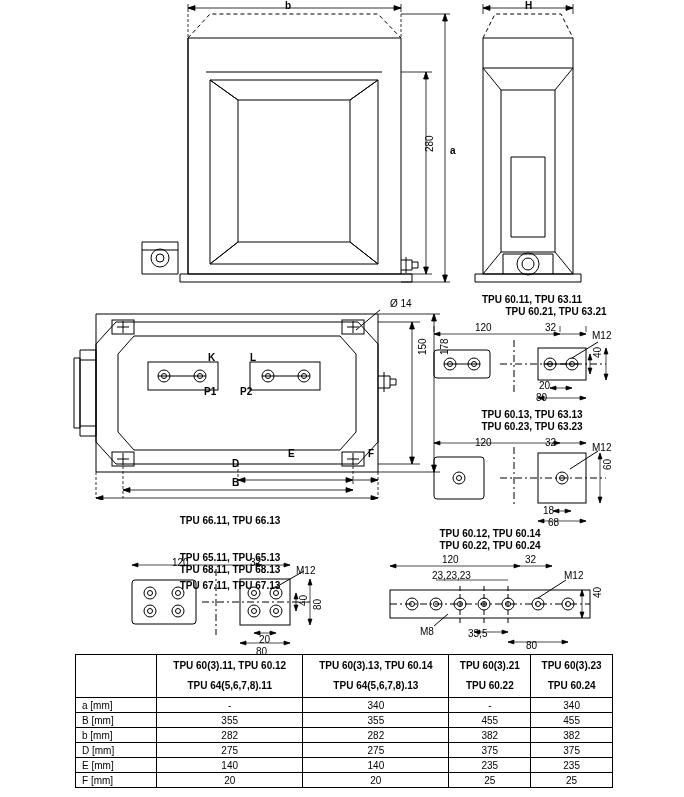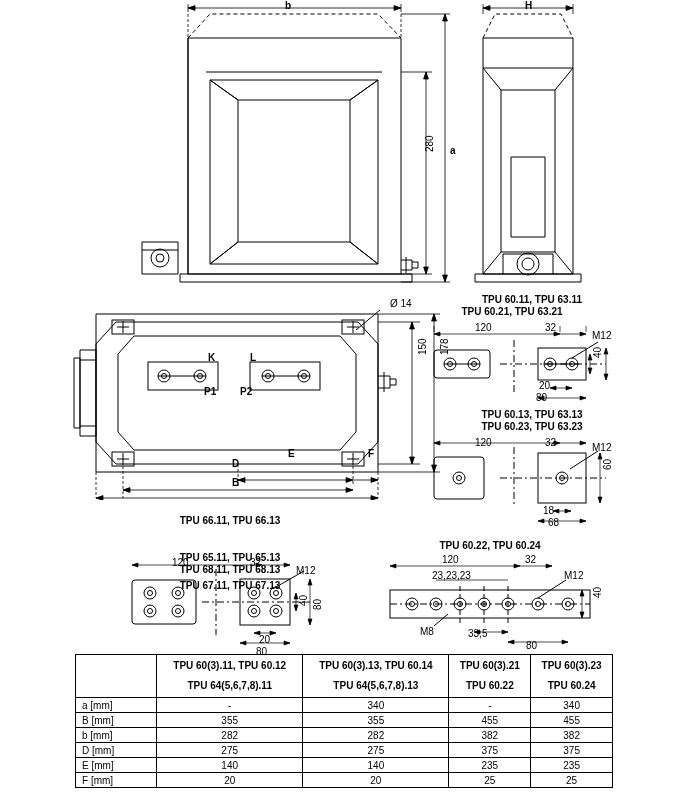--- a/index.html
+++ b/index.html
@@ -102,21 +102,21 @@
       <path d="M28 12 L28 2"></path>
       <path d="M118 12 L118 2"></path>
       <path d="M28 6 L118 6"></path>
       <path d="M28 6 l7 -2.4 l0 4.8 Z" fill="#000"></path>
       <path d="M118 6 l-7 -2.4 l0 4.8 Z" fill="#000"></path>
     </g>
   </svg>
   <div class="lbl lbl-b" style="left:525px;top:0px;">H</div>
 
   <div class="lbl lbl-b center" style="left:432px;top:294px;width:200px;">TPU 60.11, TPU 63.11</div>
-  <div class="lbl lbl-b center" style="left:412px;top:306px;width:200px;">TPU 60.21, TPU 63.21</div>
+  <div class="lbl lbl-b center" style="left:456px;top:306px;width:200px;">TPU 60.21, TPU 63.21</div>
 
   <svg width="400" height="200" style="position:absolute;left:60px;top:300px;">
     <g fill="none" stroke="#000" stroke-width="1">
 
       <path d="M36 14 L318 14 L318 172 L36 172 Z"></path>
       <path d="M56 22 L298 22 L318 44 L318 142 L298 164 L56 164 L36 142 L36 44 Z"></path>
       <path d="M74 36 L280 36 L296 54 L296 132 L280 150 L74 150 L58 132 L58 54 Z"></path>
 
       <path d="M20 50 L36 50 L36 136 L20 136 Z"></path>
       <path d="M14 58 L20 58 L20 128 L14 128 Z"></path>
@@ -296,20 +296,21 @@
       <path d="M180 68 l-2 -6 l4 0 Z" fill="#000"></path>
     </g>
   </svg>
   <div class="lbl" style="left:475px;top:437px;">120</div>
   <div class="lbl" style="left:545px;top:437px;">32</div>
   <div class="lbl" style="left:592px;top:442px;">M12</div>
   <div class="lbl" style="left:602px;top:470px;transform:rotate(-90deg);transform-origin:left top;">60</div>
   <div class="lbl" style="left:543px;top:505px;">18</div>
   <div class="lbl" style="left:548px;top:517px;">68</div>
 
+  <div class="lbl lbl-b center" style="left:370px;top:528px;width:240px;">TPU 60.12, TPU 60.14</div>
   <div class="lbl lbl-b center" style="left:370px;top:540px;width:240px;">TPU 60.22, TPU 60.24</div>
 
   <svg width="250" height="100" style="position:absolute;left:370px;top:552px;">
     <g fill="none" stroke="#000" stroke-width="1">
       <rect x="20" y="38" width="200" height="28"></rect>
       <circle cx="42" cy="52" r="6"></circle>
         <circle cx="42" cy="52" r="2.5"></circle>
       <circle cx="66" cy="52" r="6"></circle>
         <circle cx="66" cy="52" r="2.5"></circle>
       <circle cx="90" cy="52" r="6"></circle>

